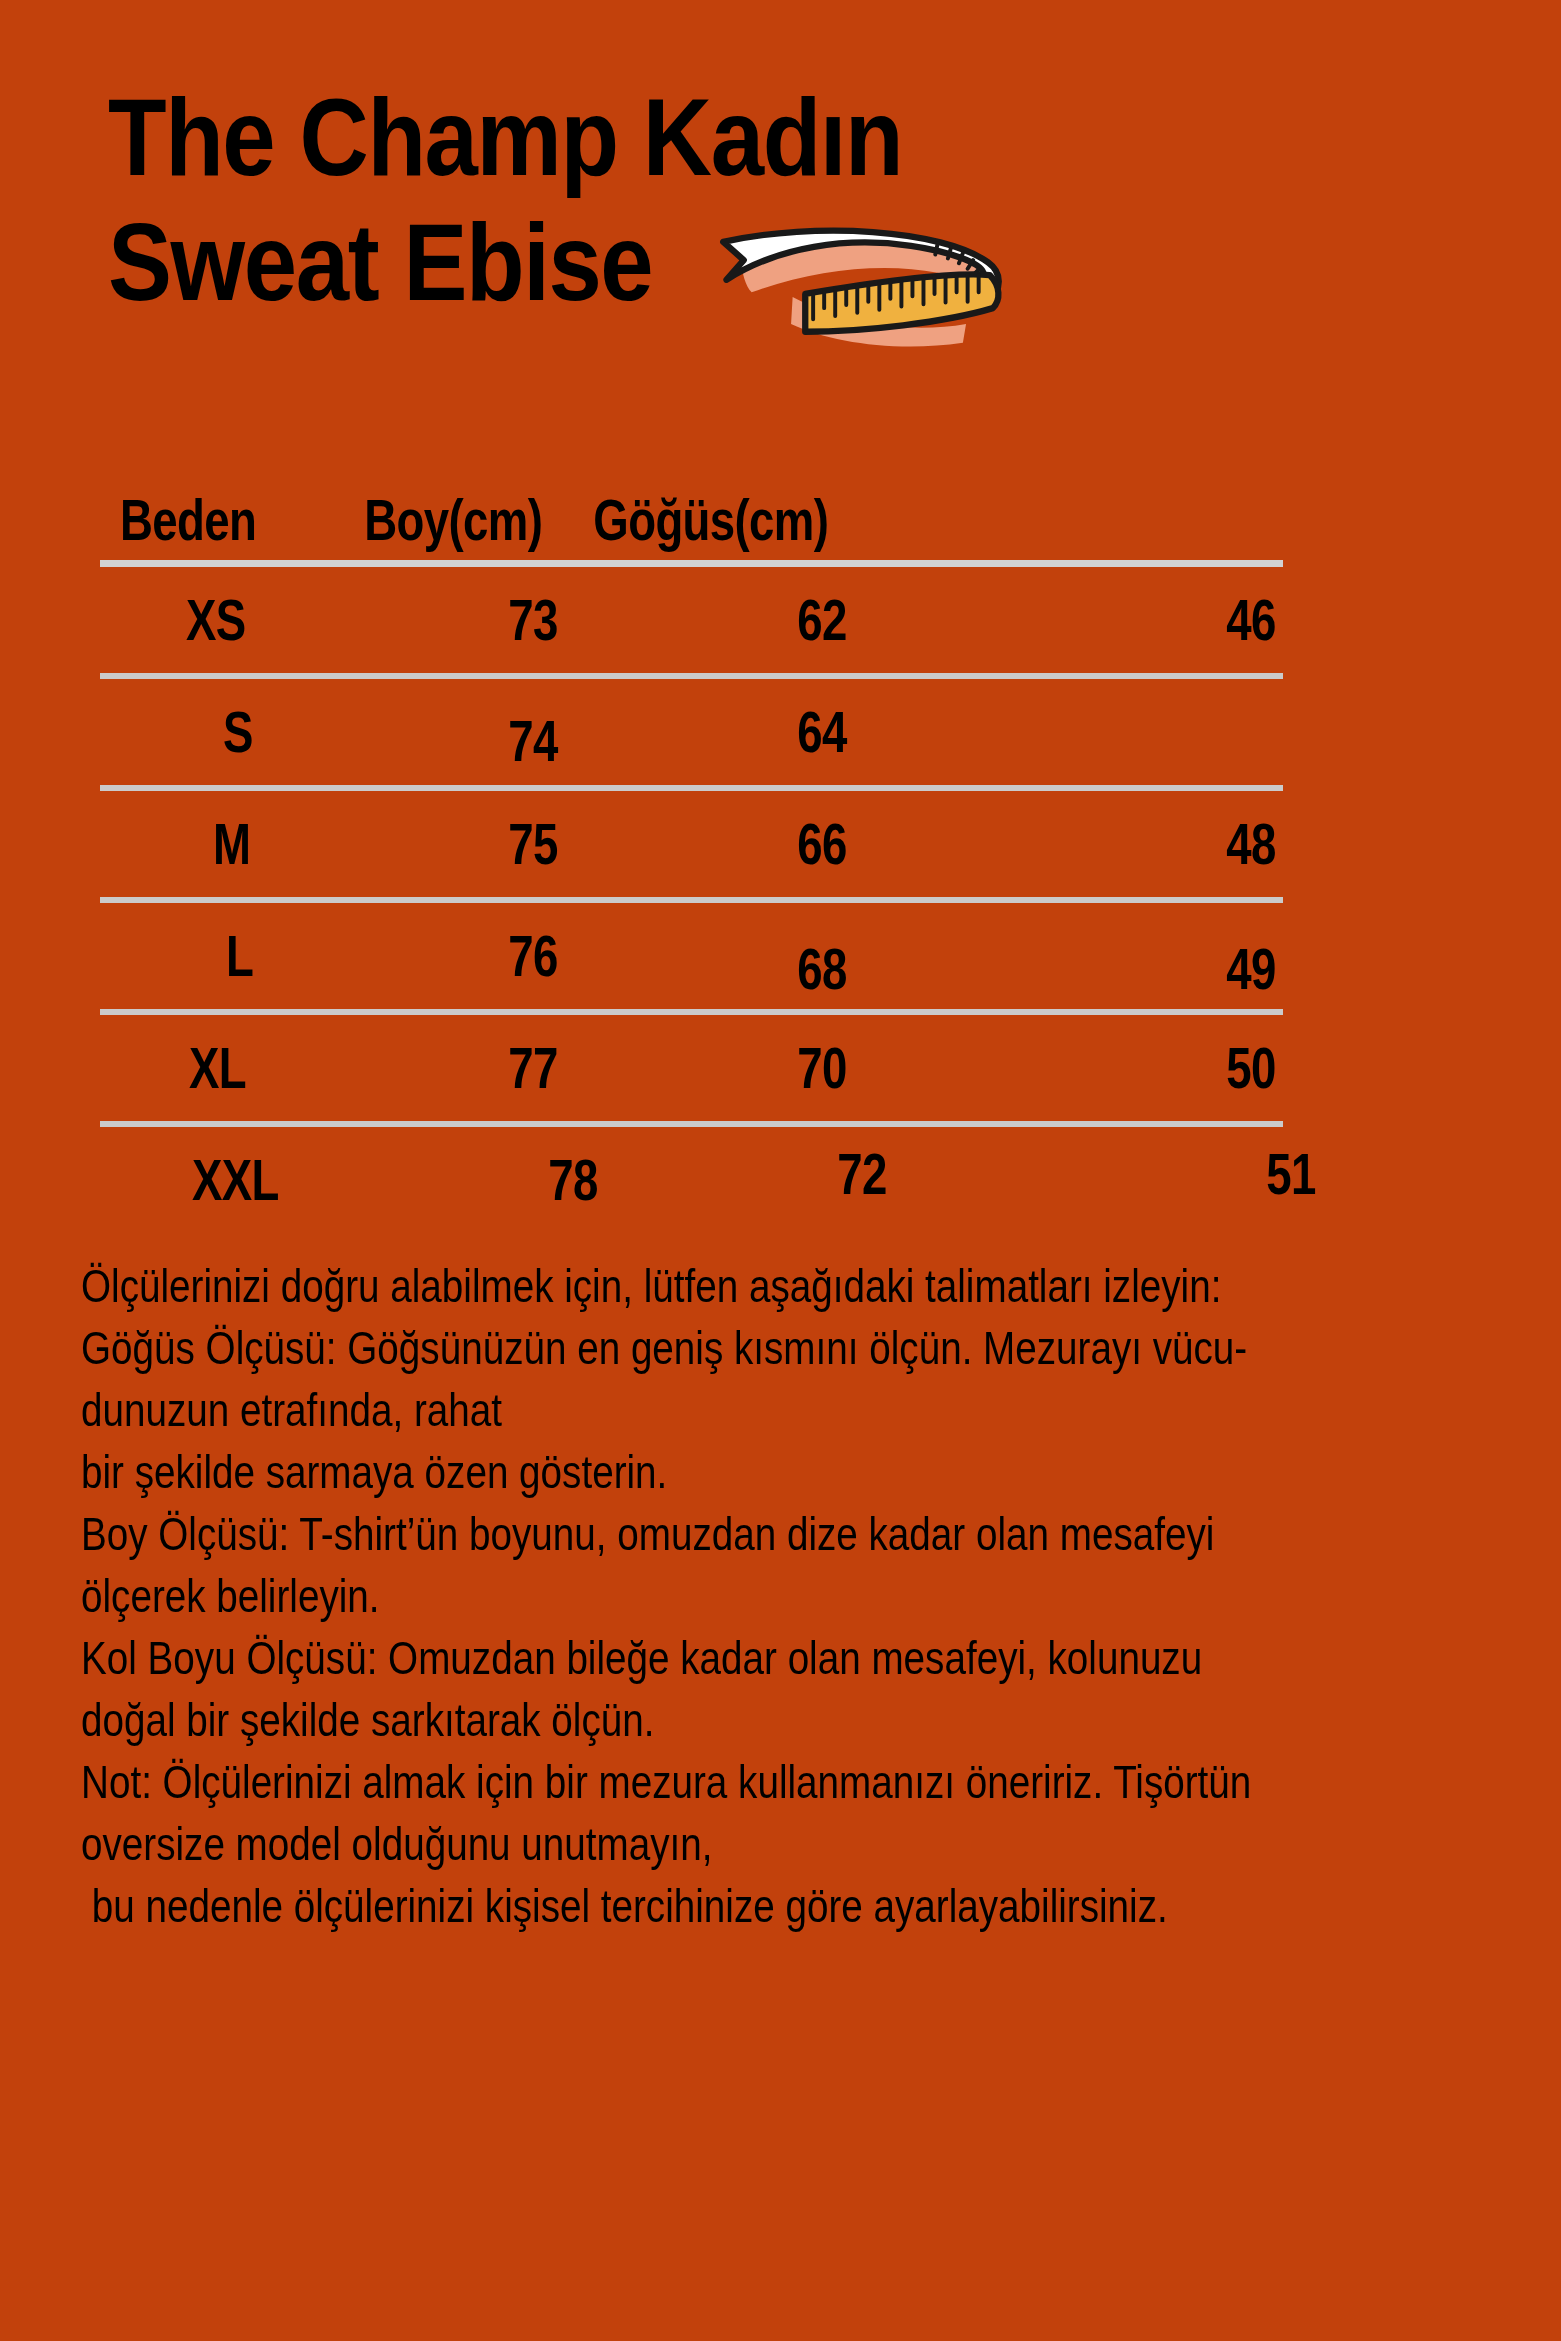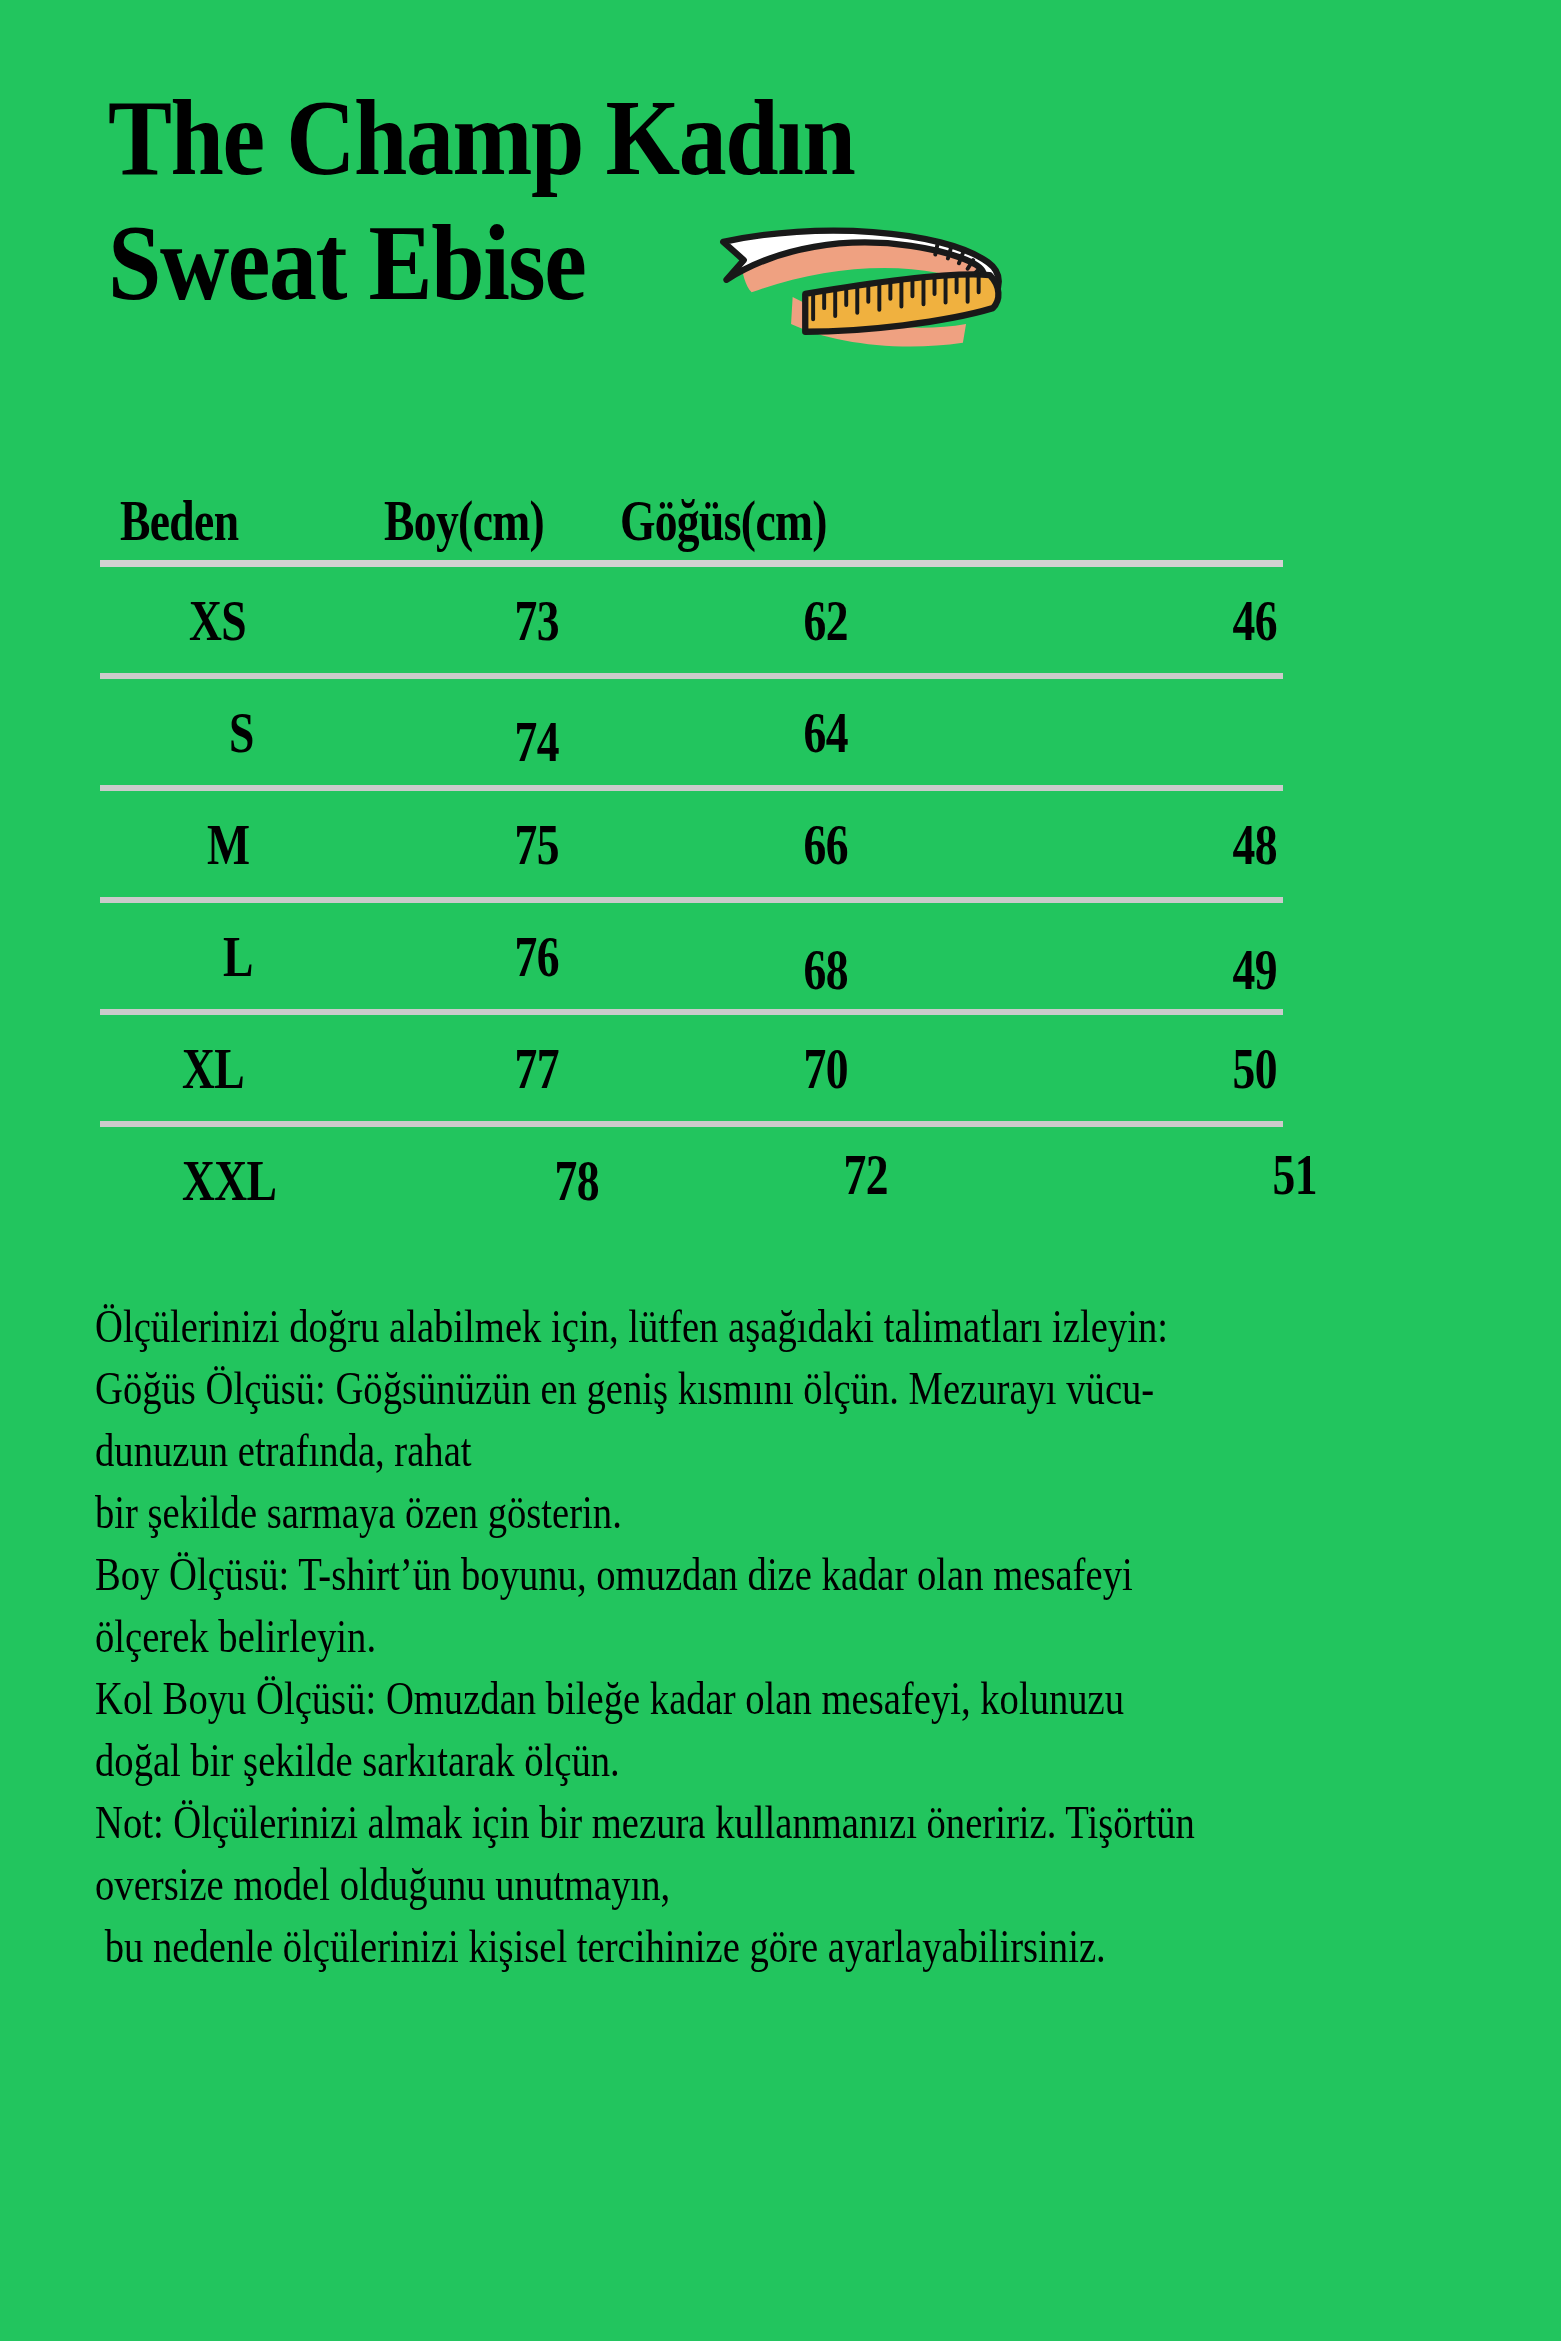--- a/index.html
+++ b/index.html
@@ -4,24 +4,24 @@
 <style>
   html, body {
     margin: 0;
     padding: 0;
     background: #ffffff;
   }
   .page {
     position: relative;
     width: 1561px;
     height: 2342px;
-    background: #22c55e;
+    background: #c2410c;
     overflow: hidden;
     color: #000000;
-    font-family: Liberation Serif, serif;
+    font-family: Liberation Sans, sans-serif;
   }
 
   
   .title {
     position: absolute;
     left: 108px;
     top: 75px;
   }
   .title .tline {
     display: block;
@@ -85,24 +85,23 @@
   .trow.head .cell:nth-child(4) .cnd { transform: scaleX(0.8) translateY(9.4px); }
   .trow.r1 .cell:nth-child(2) .cnd { transform: scaleX(0.8) translateY(9.4px); }
   .trow.r3 .cell:nth-child(3) .cnd,
   .trow.r3 .cell:nth-child(4) .cnd { transform: scaleX(0.8) translateY(12.5px); }
   .trow.r5 .cell:nth-child(3) .cnd,
   .trow.r5 .cell:nth-child(4) .cnd { transform: scaleX(0.8) translateY(-6.2px); }
 
   
   .instructions {
     position: absolute;
-    left: 95px;
+    left: 81px;
     top: 1255px;
     width: 1374px;
-    margin-top: 41px;
   }
   .iline {
     font-size: 46px;
     font-weight: 400;
     line-height: 62px;
     white-space: pre;
     transform: scaleX(0.84);
     transform-origin: 0 0;
   }
 </style>

